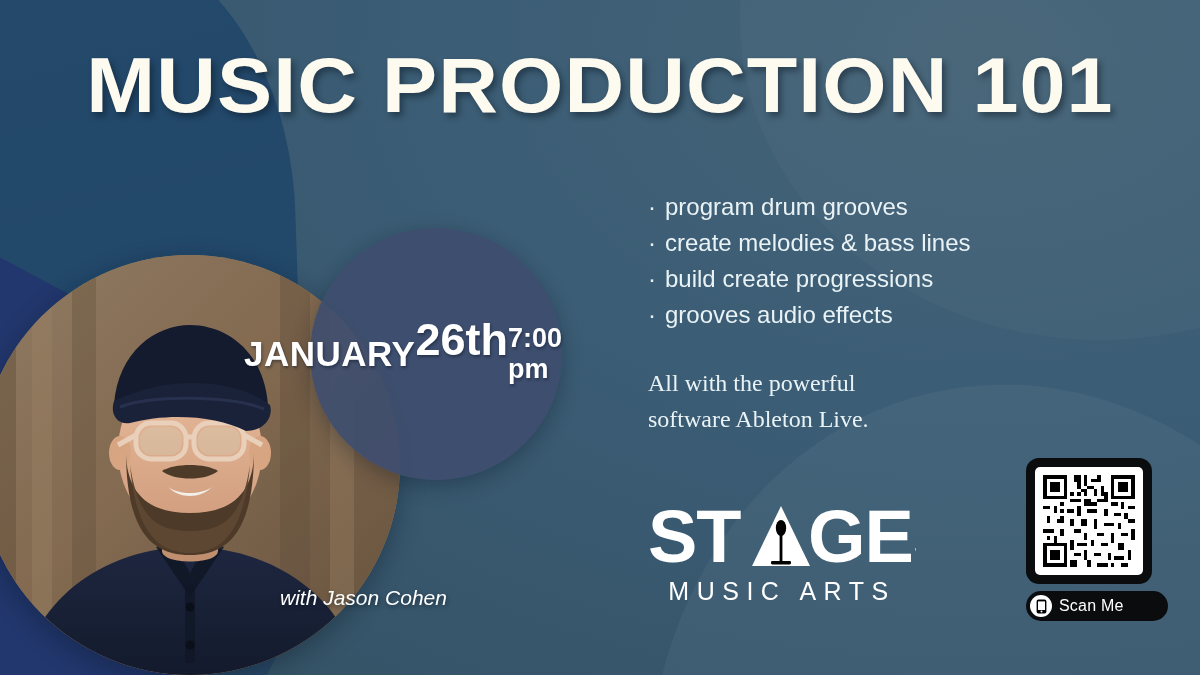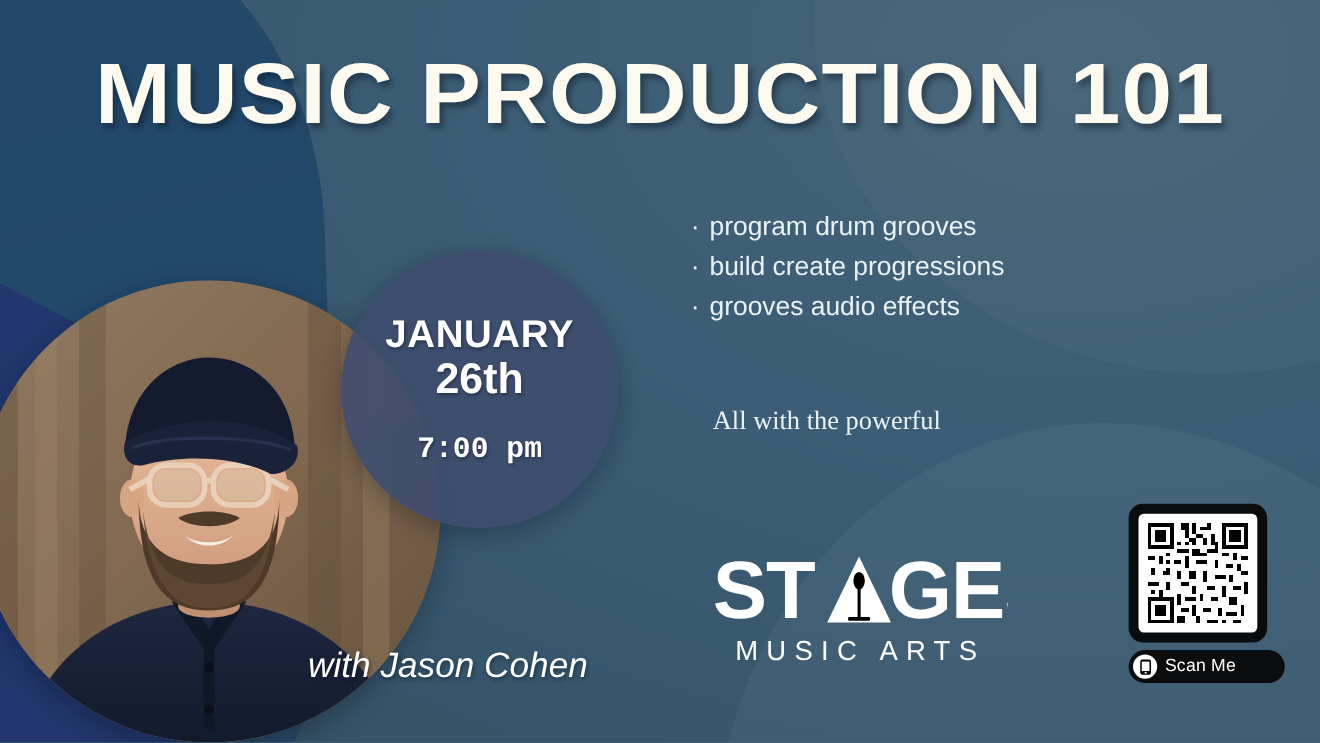--- a/index.html
+++ b/index.html
@@ -83,51 +83,51 @@
 
   
   .date-circle {
     position:absolute;
     left:310px; top:228px;
     width:252px; height:252px;
     border-radius:50%;
     background:rgba(62,78,110,0.93);
     box-shadow:0 6px 20px rgba(8,18,30,0.3);
     display:flex;
-    flex-direction:column;
+    flex-direction:row;
     align-items:center;
-    justify-content:center;
+    justify-content:flex-end;
     color:#ffffff;
     text-shadow:1px 2px 3px rgba(10,20,35,0.45);
   }
   .date-month {
     font-size:35px; font-weight:700; letter-spacing:0.5px; line-height:1.12;
   }
   .date-day {
-    font-size:39px; font-weight:700; line-height:1.12; margin-bottom:27px;
+    font-size:45px; font-weight:700; line-height:1.12; margin-bottom:27px;
   }
   .date-time {
-    font-size:27px; font-weight:700;font-family:Liberation Mono, monospace;
+    font-size:27px; font-weight:700;
   }
 
   
   .presenter {
     position:absolute;
     left:280px; top:586px;
-    font-size:32px;
+    font-size:21px;
     font-style:italic;
     color:#ffffff;
     text-shadow:1px 2px 4px rgba(8,18,30,0.55);
     white-space:nowrap;
   }
 
   
   .bullets {
     position:absolute;
-    left:628px; top:189px;
+    left:648px; top:189px;
     color:#e9f3f6;
     font-size:24px;
     line-height:36px;
     list-style:none;
   }
   .bullets li { white-space:nowrap; }
   .bullets li .dot { margin-right:9px; }
 
   .blurb {
     position:absolute;
@@ -284,26 +284,28 @@
   <div class="date-circle">
     <div class="date-month">JANUARY</div>
     <div class="date-day">26th</div>
     <div class="date-time">7:00 pm</div>
   </div>
 
   <div class="presenter">with Jason Cohen</div>
 
   <ul class="bullets">
     <li><span class="dot">·</span><span>program drum grooves</span></li>
+    <li><span class="dot">·</span><span>create melodies &amp; bass lines</span></li>
     <li><span class="dot">·</span><span>build create progressions</span></li>
     <li><span class="dot">·</span><span>grooves audio effects</span></li>
   </ul>
 
   <div class="blurb">
     <div>All with the powerful</div>
+    <div>software Ableton Live.</div>
   </div>
 
   <div class="logo">
     <svg viewBox="0 0 268 108">
       <g fill="#ffffff" font-family="Liberation Sans, sans-serif" font-weight="700">
 
         <text x="0" y="62" font-size="74" letter-spacing="-1">ST</text>
 
         <path d="M104 66 L133 6 L162 66 Z"></path>
 

